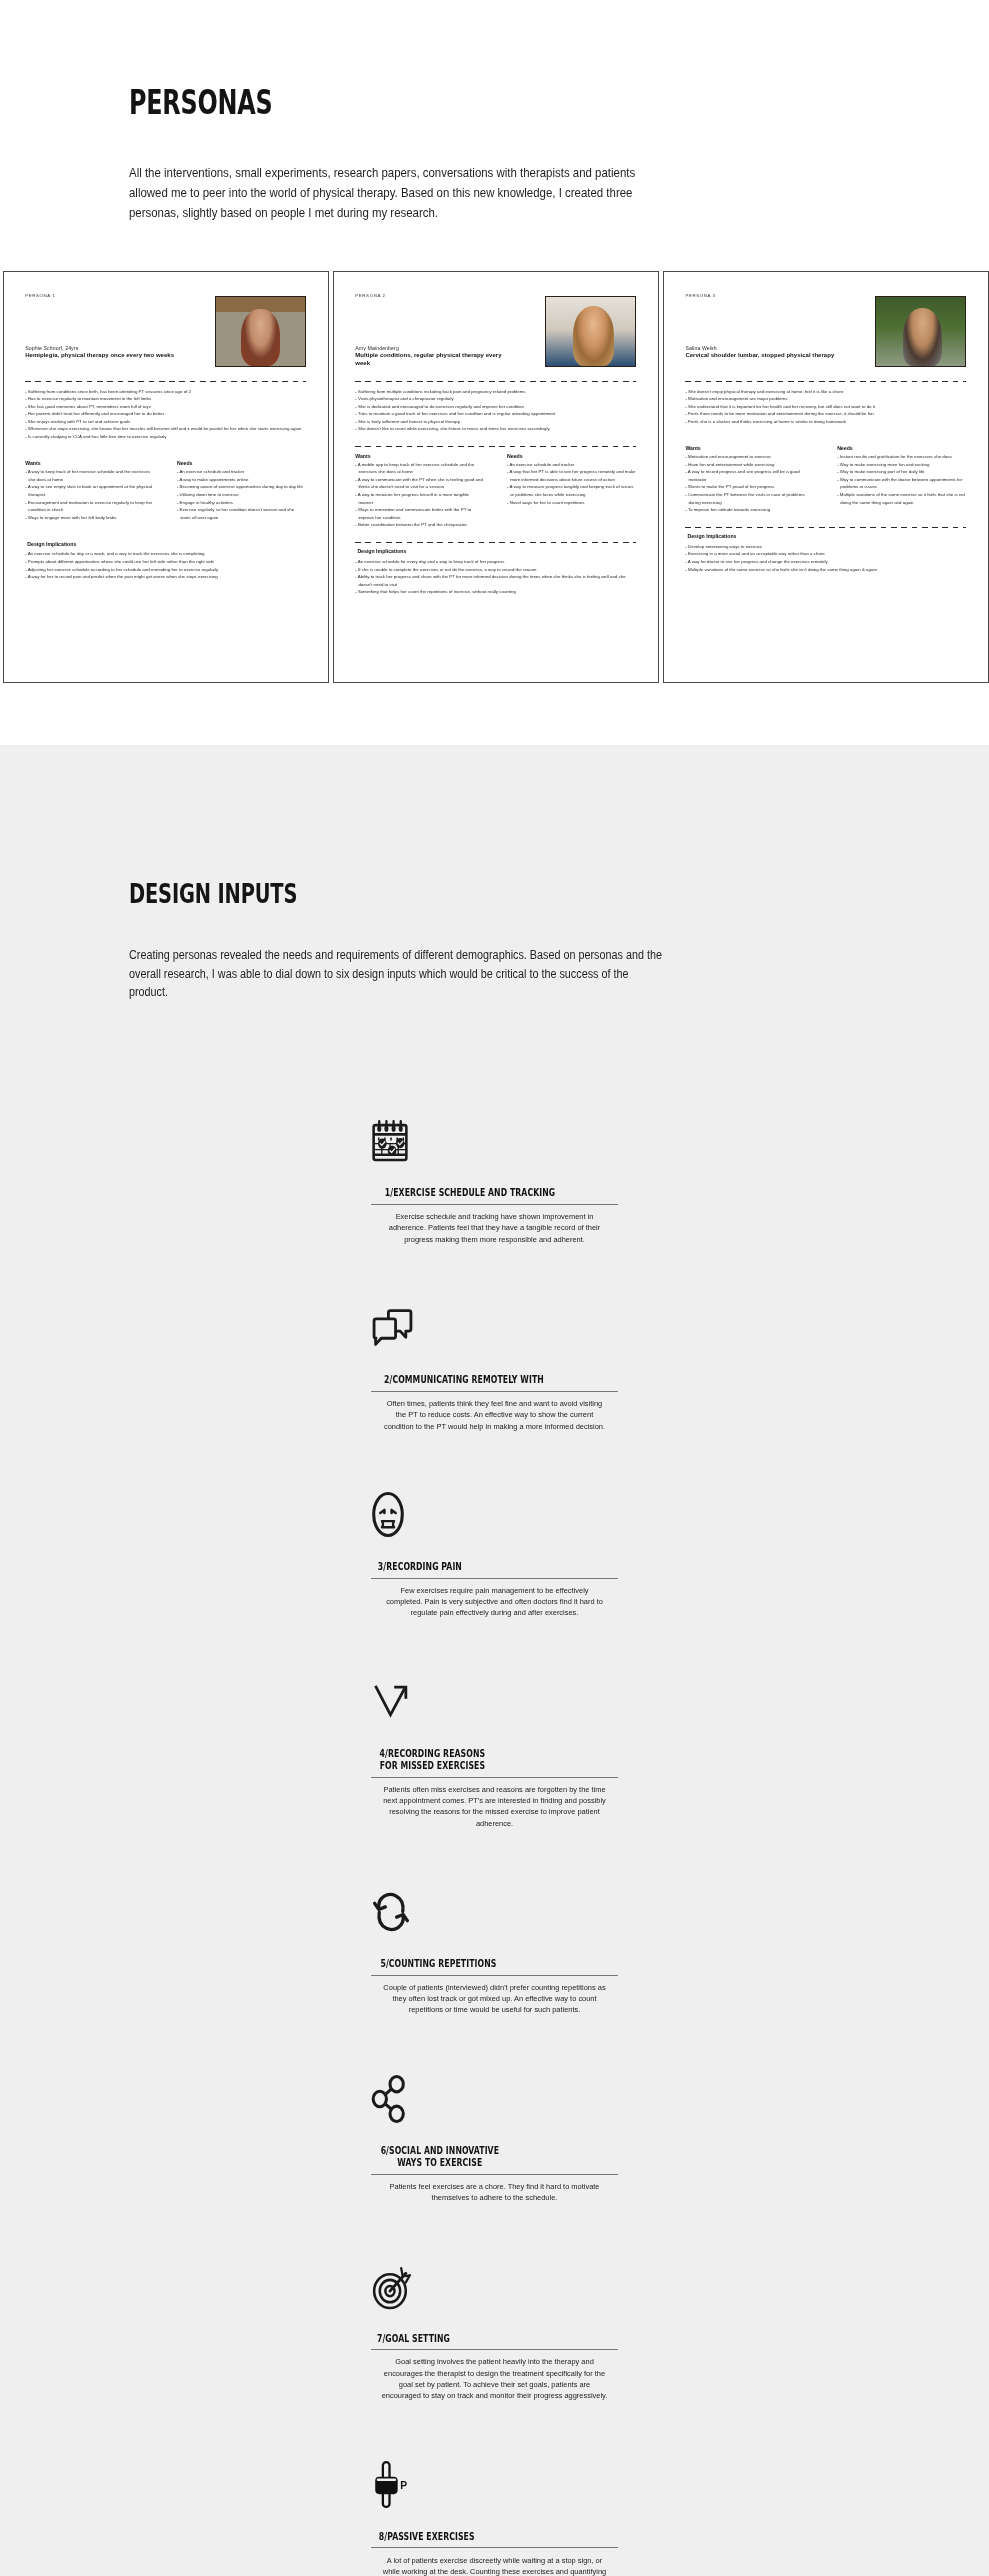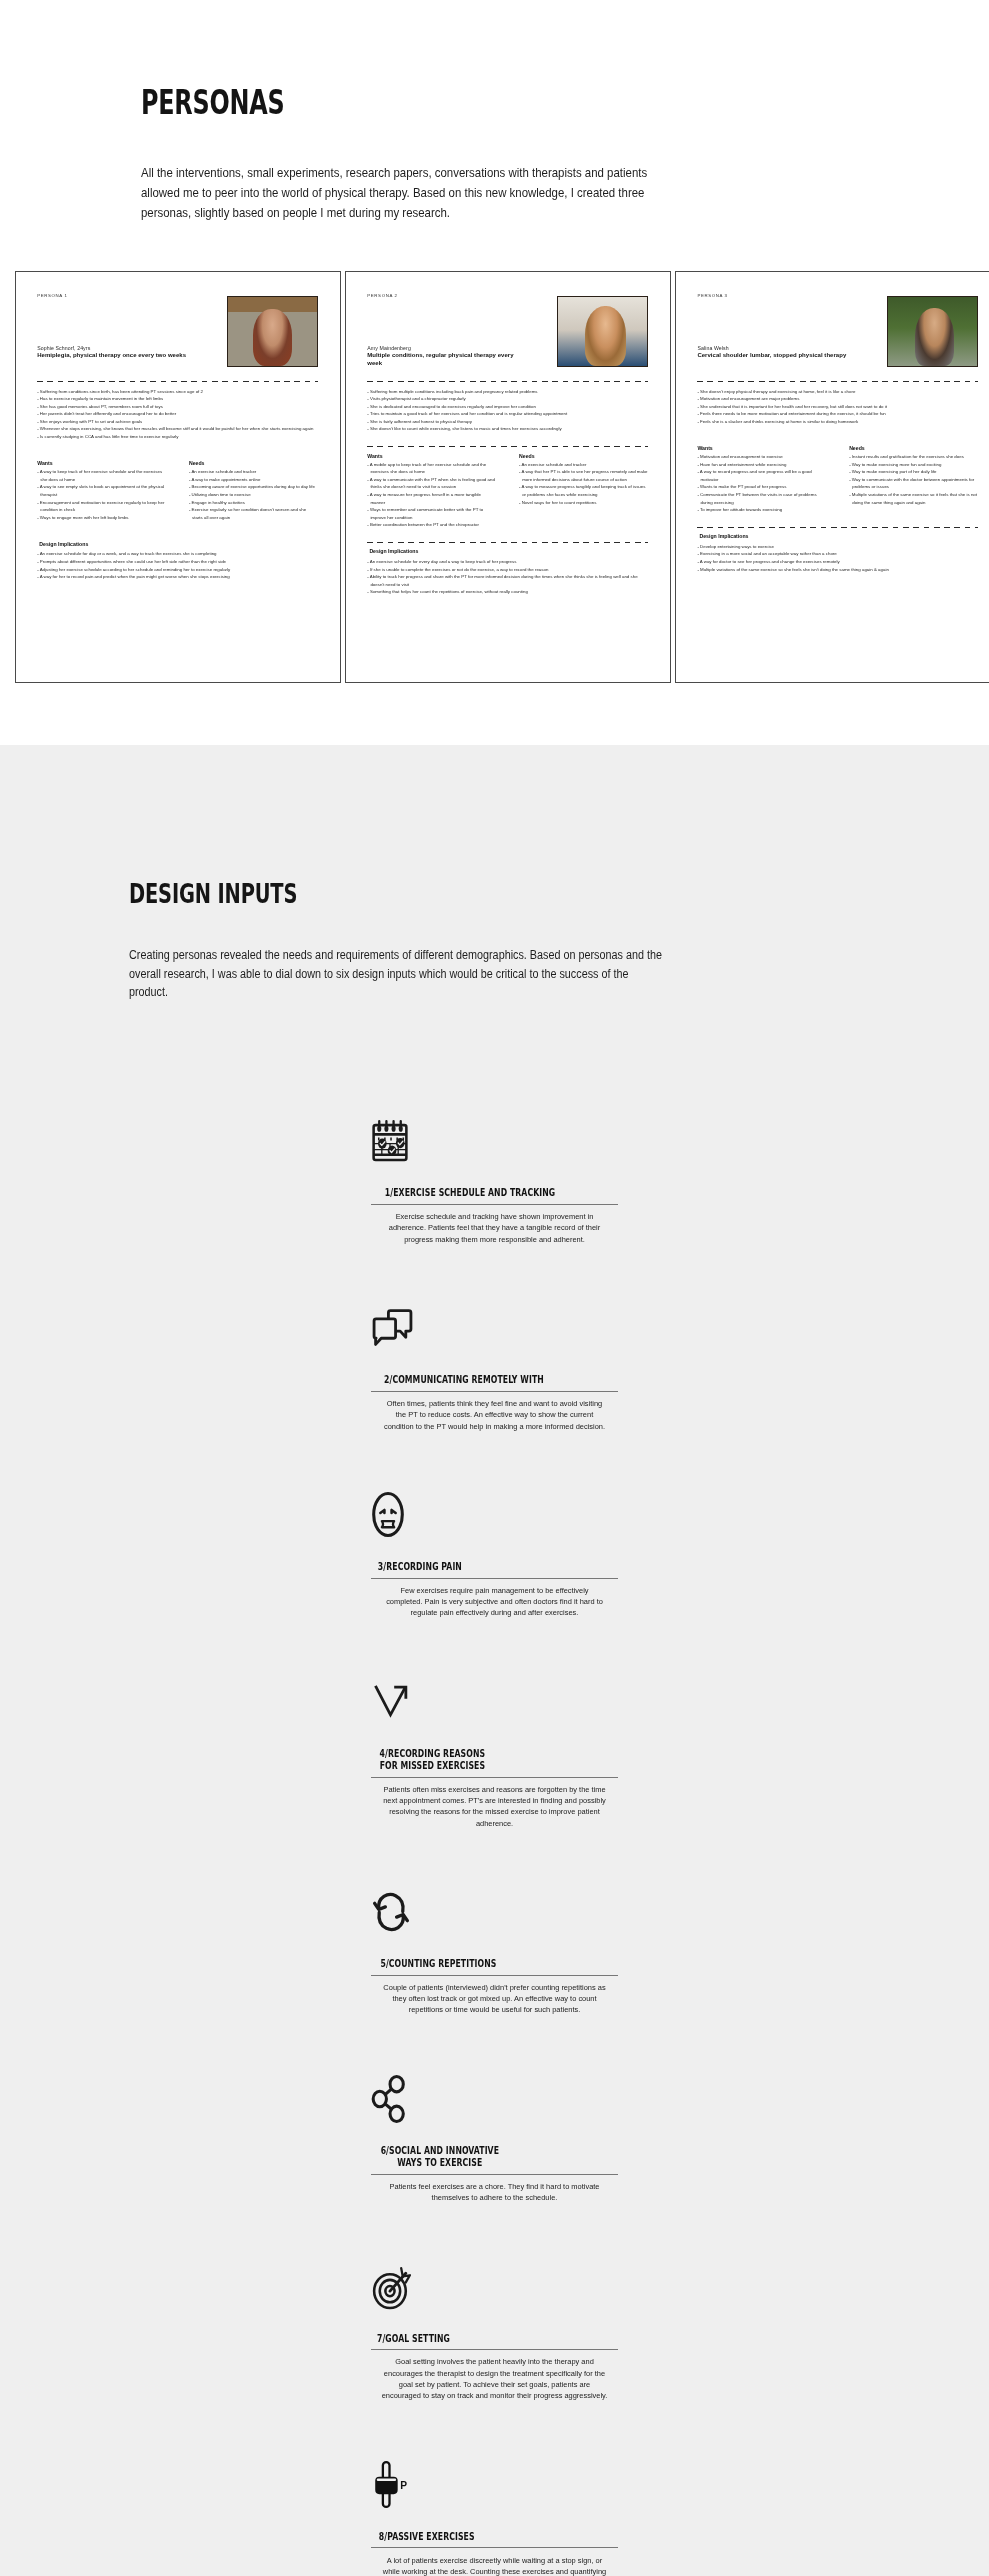--- a/index.html
+++ b/index.html
@@ -7,21 +7,21 @@
   body {
     font-family: "Liberation Sans", sans-serif;
     background: #ffffff;
     color: #1a1a1a;
     -webkit-font-smoothing: antialiased;
   }
 
   
   .personas-section {
     background: #ffffff;
-    padding: 0 0 62px 12px;
+    padding: 0 0 62px 0;
     position: relative;
   }
   .personas-inner { padding: 0 129px; }
 
   .big-title {
     font-family: "Liberation Sans Narrow", "DejaVu Sans Condensed", "Liberation Sans", sans-serif;
     font-weight: 700;
     font-size: 34px;
     letter-spacing: -0.3px;
     line-height: 1.0;

